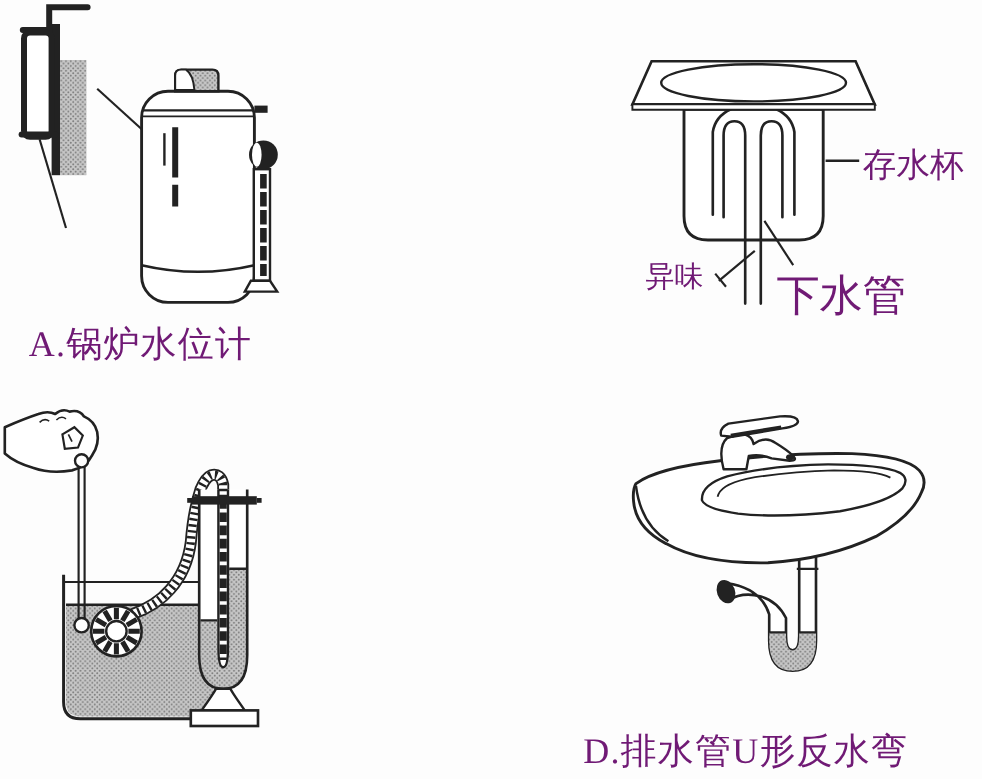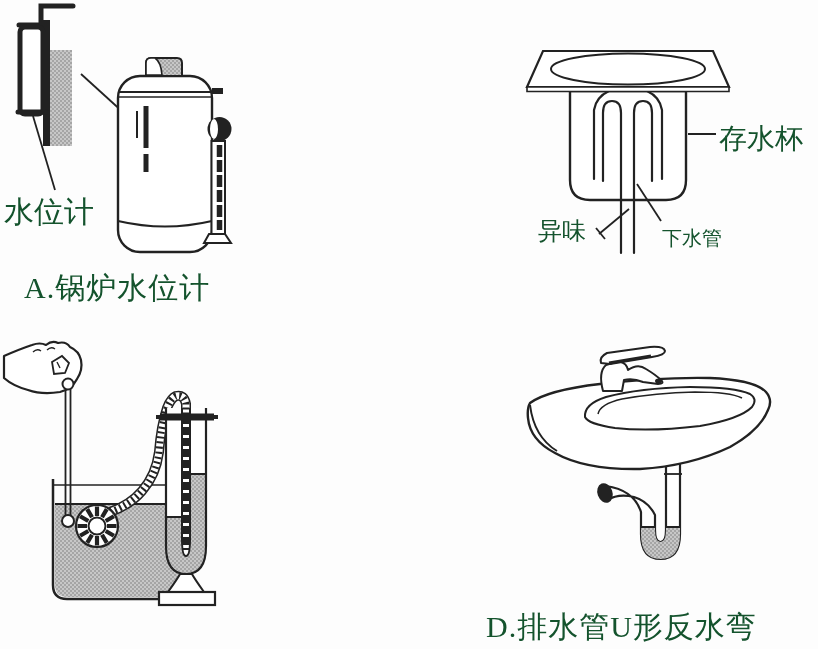--- a/index.html
+++ b/index.html
@@ -1,20 +1,20 @@
 <!DOCTYPE html>
 <html><head>
 <meta charset="utf-8">
 <style>
   html,body{margin:0;padding:0;}
   body{width:818px;height:649px;background:#fdfdfd;overflow:hidden;
        font-family:"Liberation Serif","DejaVu Serif",serif;}
   .canvas{position:relative;width:818px;height:649px;background:#fdfdfd;}
   .panel{position:absolute;}
-  .lbl{position:absolute;color:#14532d;white-space:nowrap;line-height:1.05;
+  .lbl{position:absolute;color:#701a75;white-space:nowrap;line-height:1.05;
        font-family:"Liberation Serif","DejaVu Serif",serif;text-align:right;}
   .cap{letter-spacing:1px;}
   svg{display:block;}
   .ink{stroke:#222;fill:none;}
 </style>
 </head>
 <body>
 
 <div class="canvas">
 
@@ -150,20 +150,19 @@
       <path class="ink" d="M598 414 Q600 404 622 399 Q655 393 695 392 Q730 392 742 398" stroke-width="1.5"></path>
     </g>
     <g>
       <path d="M603 391 Q598 372 606 365 L616 362 Q624 361 627 367 L628 370 Q638 363 646 369 Q656 375 661 380 Q665 384 658 384 L643 382 Q633 378 624 380 L622 391 Z" fill="#fff" stroke="#222" stroke-width="2" stroke-linejoin="round"></path>
       <path d="M601 363 Q599 357 607 353 L650 347 Q664 346 665 351 Q665 355 652 357 L610 364 Z" fill="#fff" stroke="#222" stroke-width="2" stroke-linejoin="round"></path>
       <path class="ink" d="M609 363 L651 356" stroke-width="3"></path>
       <ellipse cx="658.5" cy="381" rx="3.5" ry="2.5" fill="#222"></ellipse>
     </g>
   </svg>
 
-  <div class="lbl" style="left:4px;top:196px;font-size:30px">水位计</div>
   <div class="lbl" style="left:719px;top:124px;font-size:28px">存水杯</div>
   <div class="lbl" style="left:538px;top:219px;font-size:24px">异味</div>
-  <div class="lbl" style="left:662px;top:228px;font-size:20px">下水管</div>
+  <div class="lbl" style="left:647px;top:228px;font-size:36px">下水管</div>
 
   <div class="lbl cap" style="left:24px;top:272px;font-size:30px">A.锅炉水位计</div>
   <div class="lbl cap" style="left:486px;top:611px;font-size:30px">D.排水管U形反水弯</div>
 </div>
 
 </body></html>

